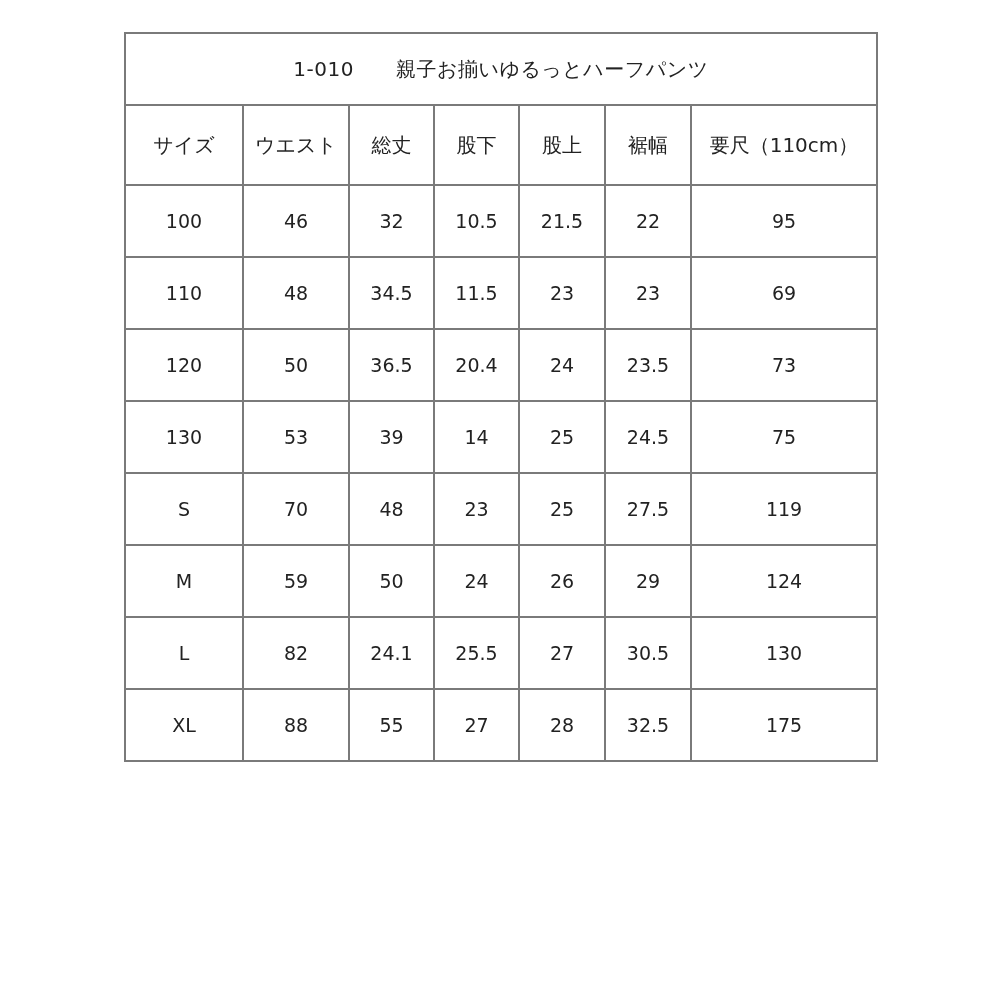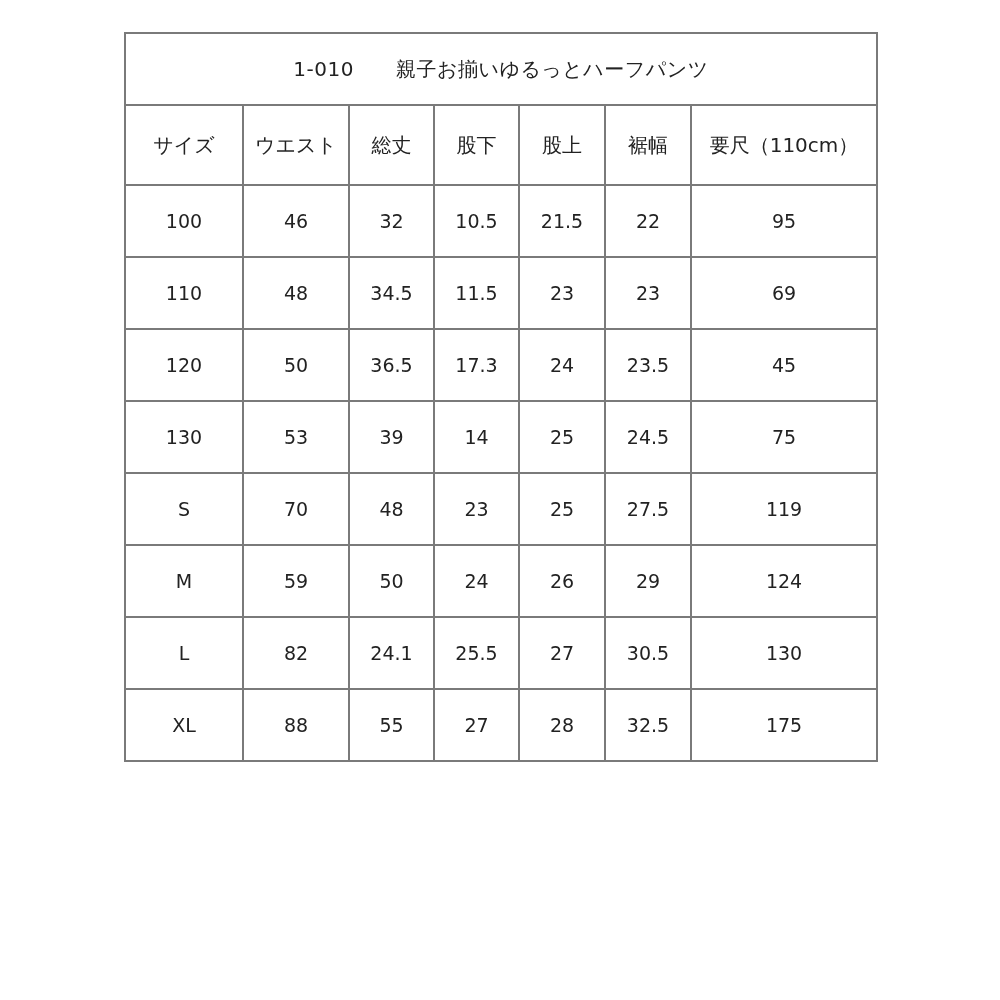--- a/index.html
+++ b/index.html
@@ -87,24 +87,24 @@
         <td class="val">34.5</td>
         <td class="val">11.5</td>
         <td class="val">23</td>
         <td class="val">23</td>
         <td class="val">69</td>
       </tr>
       <tr>
         <td class="val">120</td>
         <td class="val">50</td>
         <td class="val">36.5</td>
-        <td class="val">17.3</td>
+        <td class="val">20.4</td>
         <td class="val">24</td>
         <td class="val">23.5</td>
-        <td class="val">45</td>
+        <td class="val">73</td>
       </tr>
       <tr>
         <td class="val">130</td>
         <td class="val">53</td>
         <td class="val">39</td>
         <td class="val">14</td>
         <td class="val">25</td>
         <td class="val">24.5</td>
         <td class="val">75</td>
       </tr>

